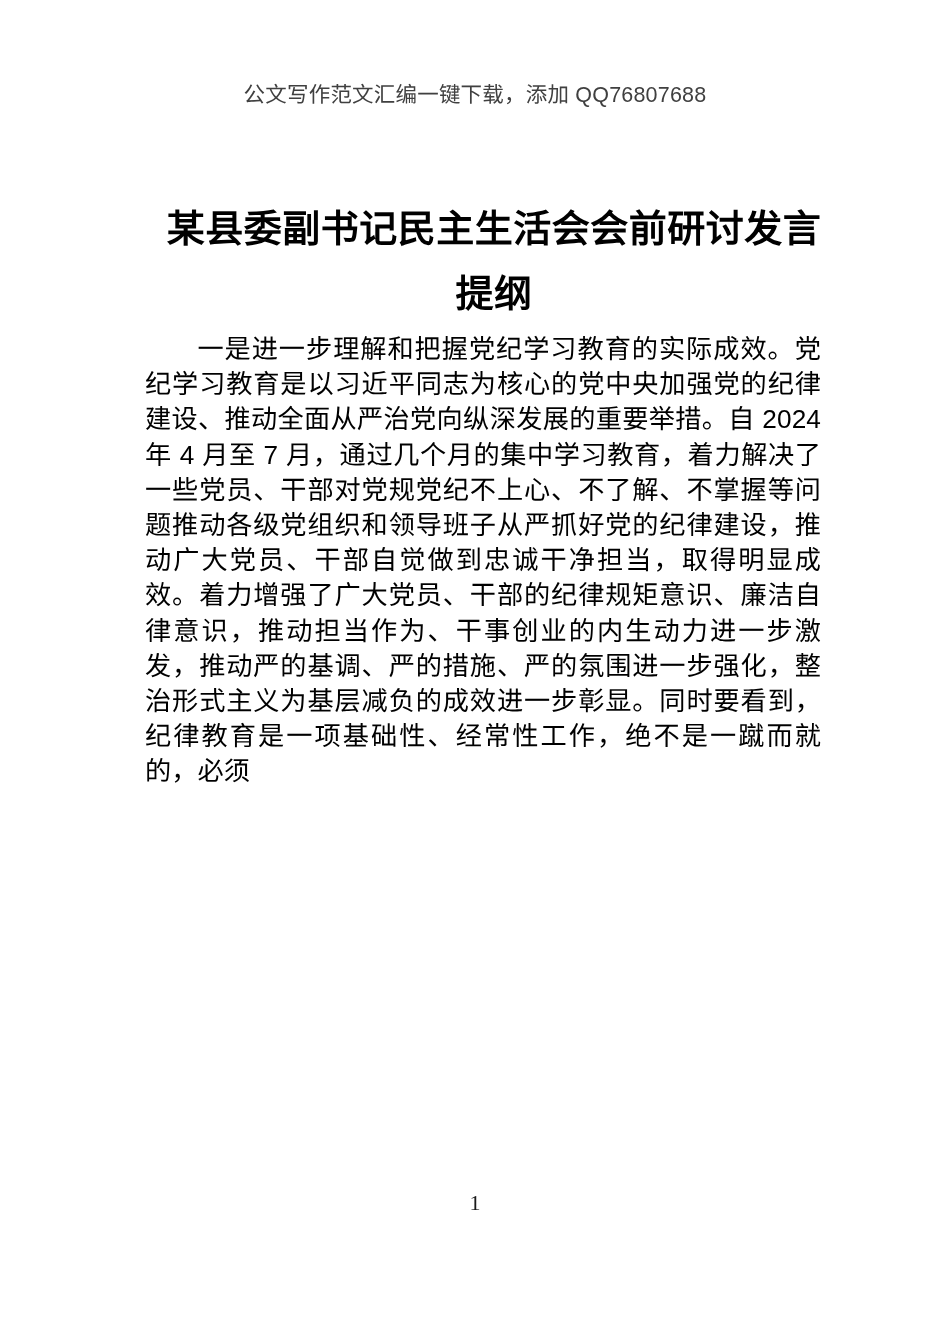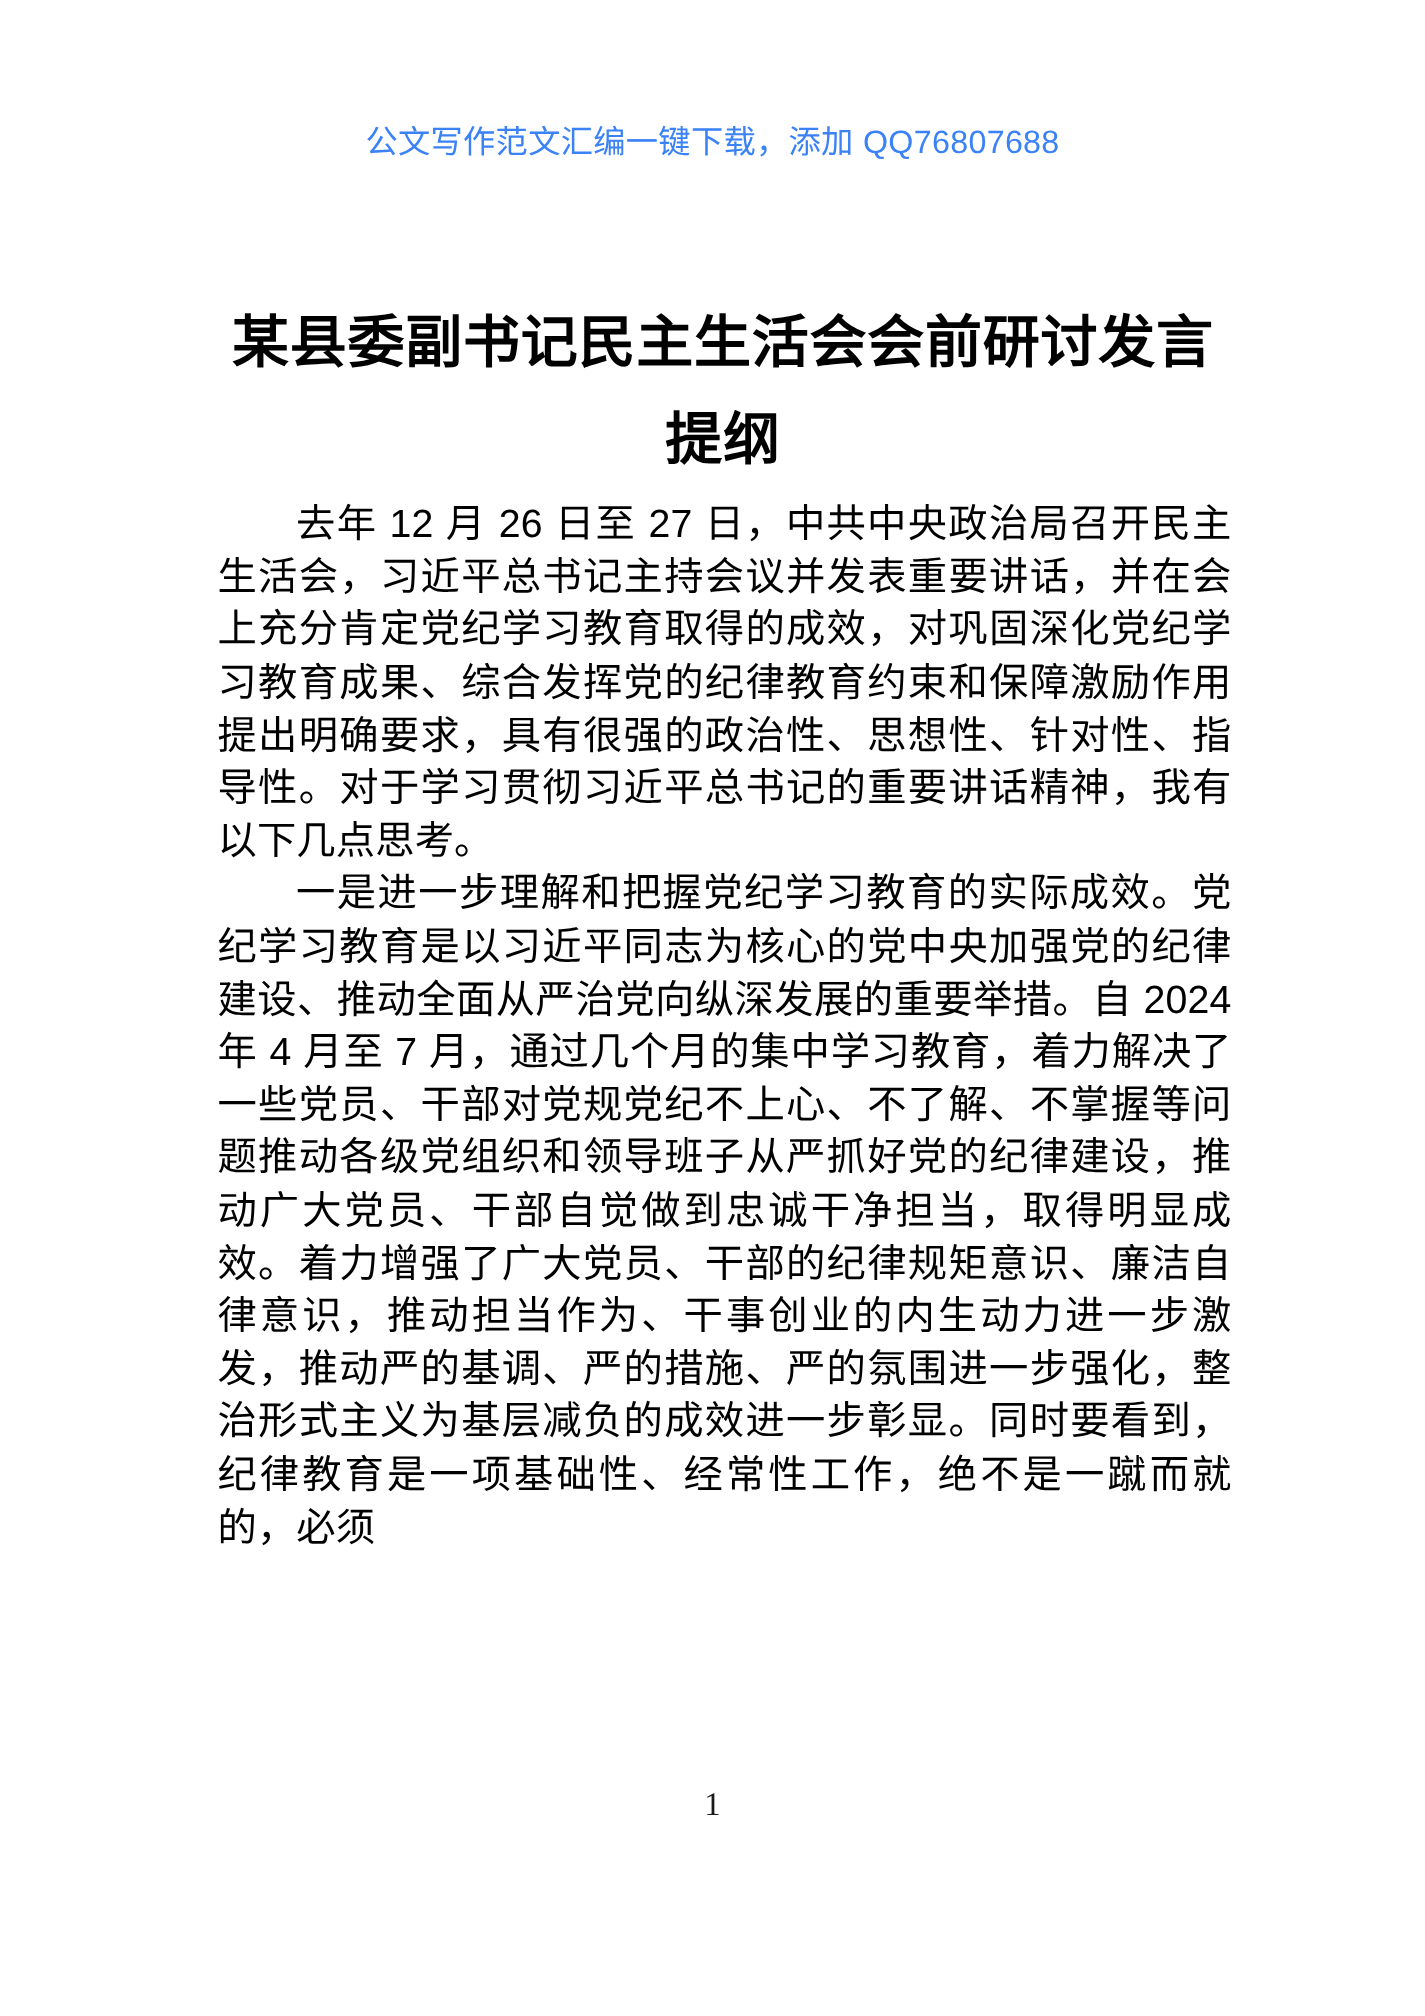--- a/index.html
+++ b/index.html
@@ -26,33 +26,33 @@
     background: #ffffff;
   }
 
   
   .promo-header {
     position: absolute;
     top: 80px;
     left: 0;
     width: 950px;
     text-align: center;
-    color: #3b82f6;
+    color: #404040;
     font-size: 21.5px;
     line-height: 30px;
     letter-spacing: 0.2px;
     white-space: nowrap;
     font-family: "Liberation Sans", "DejaVu Sans", sans-serif;
   }
 
   
   .doc-title {
     position: absolute;
     top: 172px;
-    left: 146px;
+    left: 158px;
     width: 672px;
     text-align: center;
     font-size: 38px;
     line-height: 65px;
     font-weight: bold;
     letter-spacing: 0.5px;
     font-family: "Liberation Sans", "DejaVu Sans", sans-serif;
   }
 
   
@@ -90,19 +90,18 @@
 </head>
 <body>
 
 <div class="page">
 
   <div class="promo-header">公文写作范文汇编一键下载，添加 QQ76807688</div>
 
   <h1 class="doc-title">某县委副书记民主生活会会前研讨发言提纲</h1>
 
   <div class="body-copy">
-    <p class="para">去年 12 月 26 日至 27 日，中共中央政治局召开民主生活会，习近平总书记主持会议并发表重要讲话，并在会上充分肯定党纪学习教育取得的成效，对巩固深化党纪学习教育成果、综合发挥党的纪律教育约束和保障激励作用提出明确要求，具有很强的政治性、思想性、针对性、指导性。对于学习贯彻习近平总书记的重要讲话精神，我有以下几点思考。</p>
     <p class="para">一是进一步理解和把握党纪学习教育的实际成效。党纪学习教育是以习近平同志为核心的党中央加强党的纪律建设、推动全面从严治党向纵深发展的重要举措。自 2024 年 4 月至 7 月，通过几个月的集中学习教育，着力解决了一些党员、干部对党规党纪不上心、不了解、不掌握等问题推动各级党组织和领导班子从严抓好党的纪律建设，推动广大党员、干部自觉做到忠诚干净担当，取得明显成效。着力增强了广大党员、干部的纪律规矩意识、廉洁自律意识，推动担当作为、干事创业的内生动力进一步激发，推动严的基调、严的措施、严的氛围进一步强化，整治形式主义为基层减负的成效进一步彰显。同时要看到，纪律教育是一项基础性、经常性工作，绝不是一蹴而就的，必须</p>
   </div>
 
   <div class="page-number">1</div>
 
 </div>
 
 </body></html>

